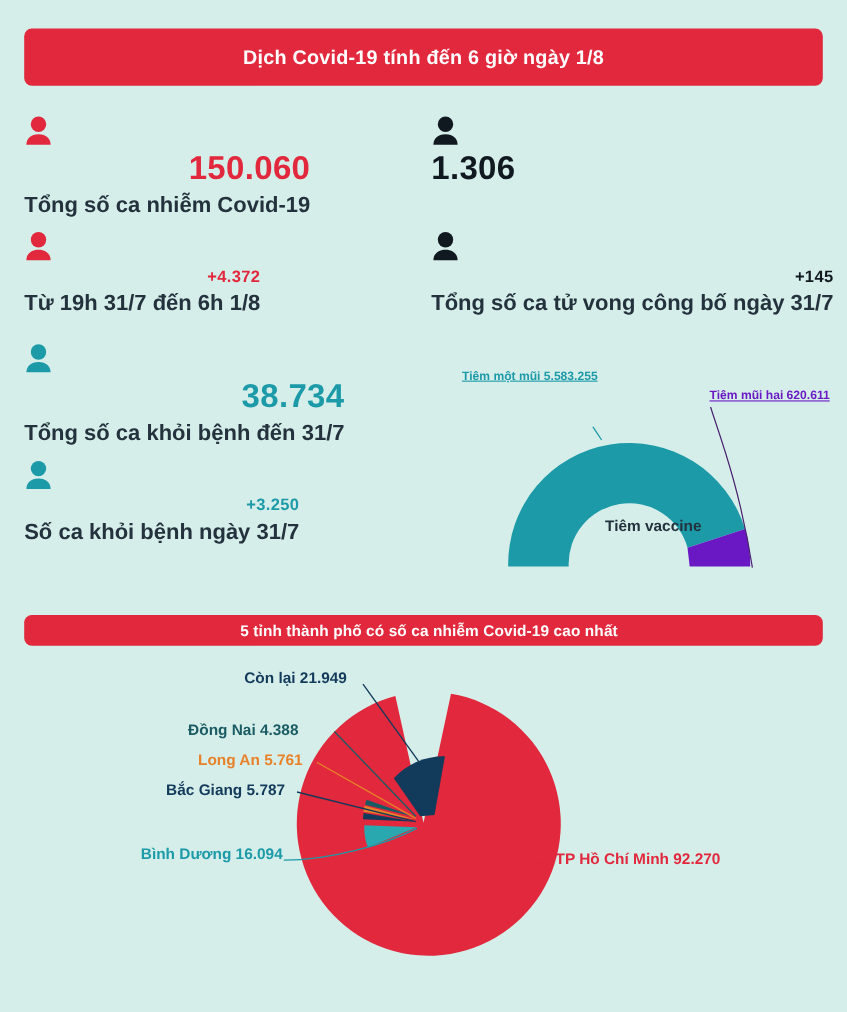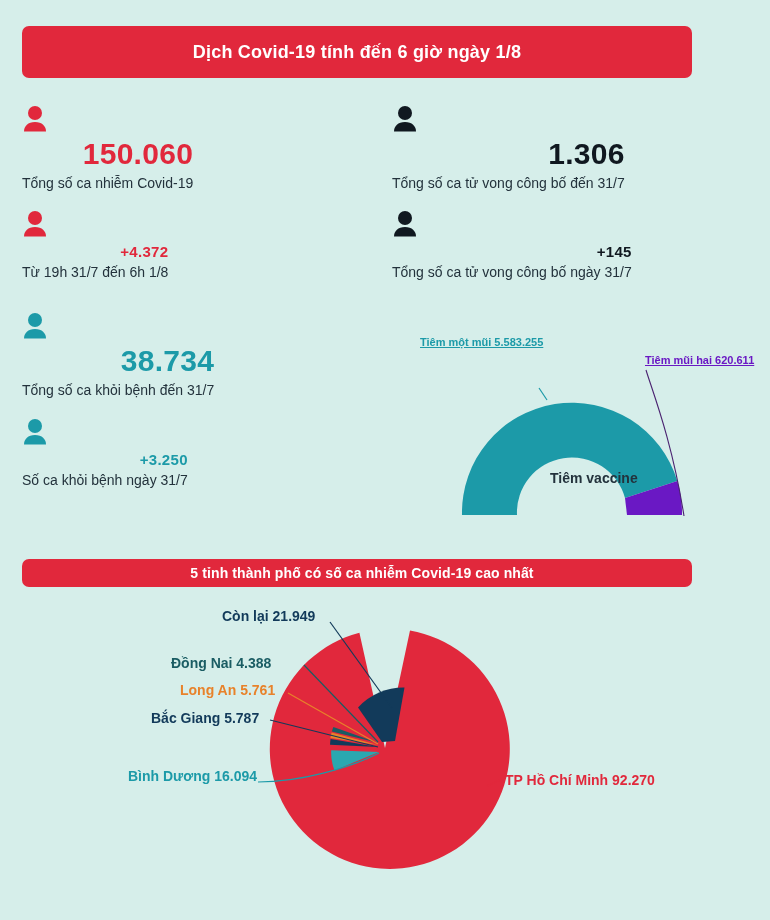--- a/index.html
+++ b/index.html
@@ -10,41 +10,41 @@
     font-family:"Liberation Sans","DejaVu Sans",sans-serif;
     color:#1c2b33;
     overflow:hidden;
     position:relative;
   }
   .page{position:relative;width:770px;height:920px;}
 
   
   .banner{
     position:absolute;
-    left:22px;width:670px;
+    left:22px;width:726px;
     background:#e1283c;
     border-radius:7px;
     color:#ffffff;
     display:flex;align-items:center;justify-content:center;
     font-weight:bold;
     text-align:center;
     box-sizing:border-box;
   }
   .banner-main{top:26px;height:52px;font-size:18px;letter-spacing:.2px;}
   .banner-sub{top:559px;height:28px;font-size:14px;letter-spacing:.1px;padding-left:10px;}
 
   
   .stat{position:absolute;text-align:right;}
   .stat .ico{display:block;width:26px;height:30px;margin-bottom:4px;}
   .stat .num{
     font-size:30px;font-weight:bold;line-height:1;
     margin:0 0 6px 0;letter-spacing:.3px;
   }
   .stat .num.small{font-size:15px;margin-bottom:5px;}
-  .stat .lbl{font-size:14px;font-weight:normal;line-height:1.2;color:#23323c;}
+  .stat .lbl{font-size:20px;font-weight:bold;line-height:1.2;color:#23323c;}
   .stat.red .num{color:#e1283c;}
   .stat.black .num{color:#101820;}
   .stat.teal .num{color:#1c9aa8;}
 
   .s1{left:22px;top:105px;}
   .s2{left:22px;top:210px;}
   .s3{left:392px;top:105px;}
   .s4{left:392px;top:210px;}
   .s5{left:22px;top:312px;}
   .s6{left:22px;top:418px;}
@@ -95,21 +95,20 @@
     <div class="num small">+4.372</div>
     <div class="lbl">Từ 19h 31/7 đến 6h 1/8</div>
   </div>
 
   <div class="stat black s3">
     <svg class="ico" viewBox="0 0 26 30">
       <circle cx="13" cy="8" r="7" fill="#101820"></circle>
       <path d="M13 17c-7 0-11 4.2-11 9.5h22C24 21.2 20 17 13 17z" fill="#101820"></path>
     </svg>
     <div class="num">1.306</div>
-    <div class="lbl">Tổng số ca tử vong công bố đến 31/7</div>
   </div>
 
   <div class="stat black s4">
     <svg class="ico" viewBox="0 0 26 30">
       <circle cx="13" cy="8" r="7" fill="#101820"></circle>
       <path d="M13 17c-7 0-11 4.2-11 9.5h22C24 21.2 20 17 13 17z" fill="#101820"></path>
     </svg>
     <div class="num small">+145</div>
     <div class="lbl">Tổng số ca tử vong công bố ngày 31/7</div>
   </div>

